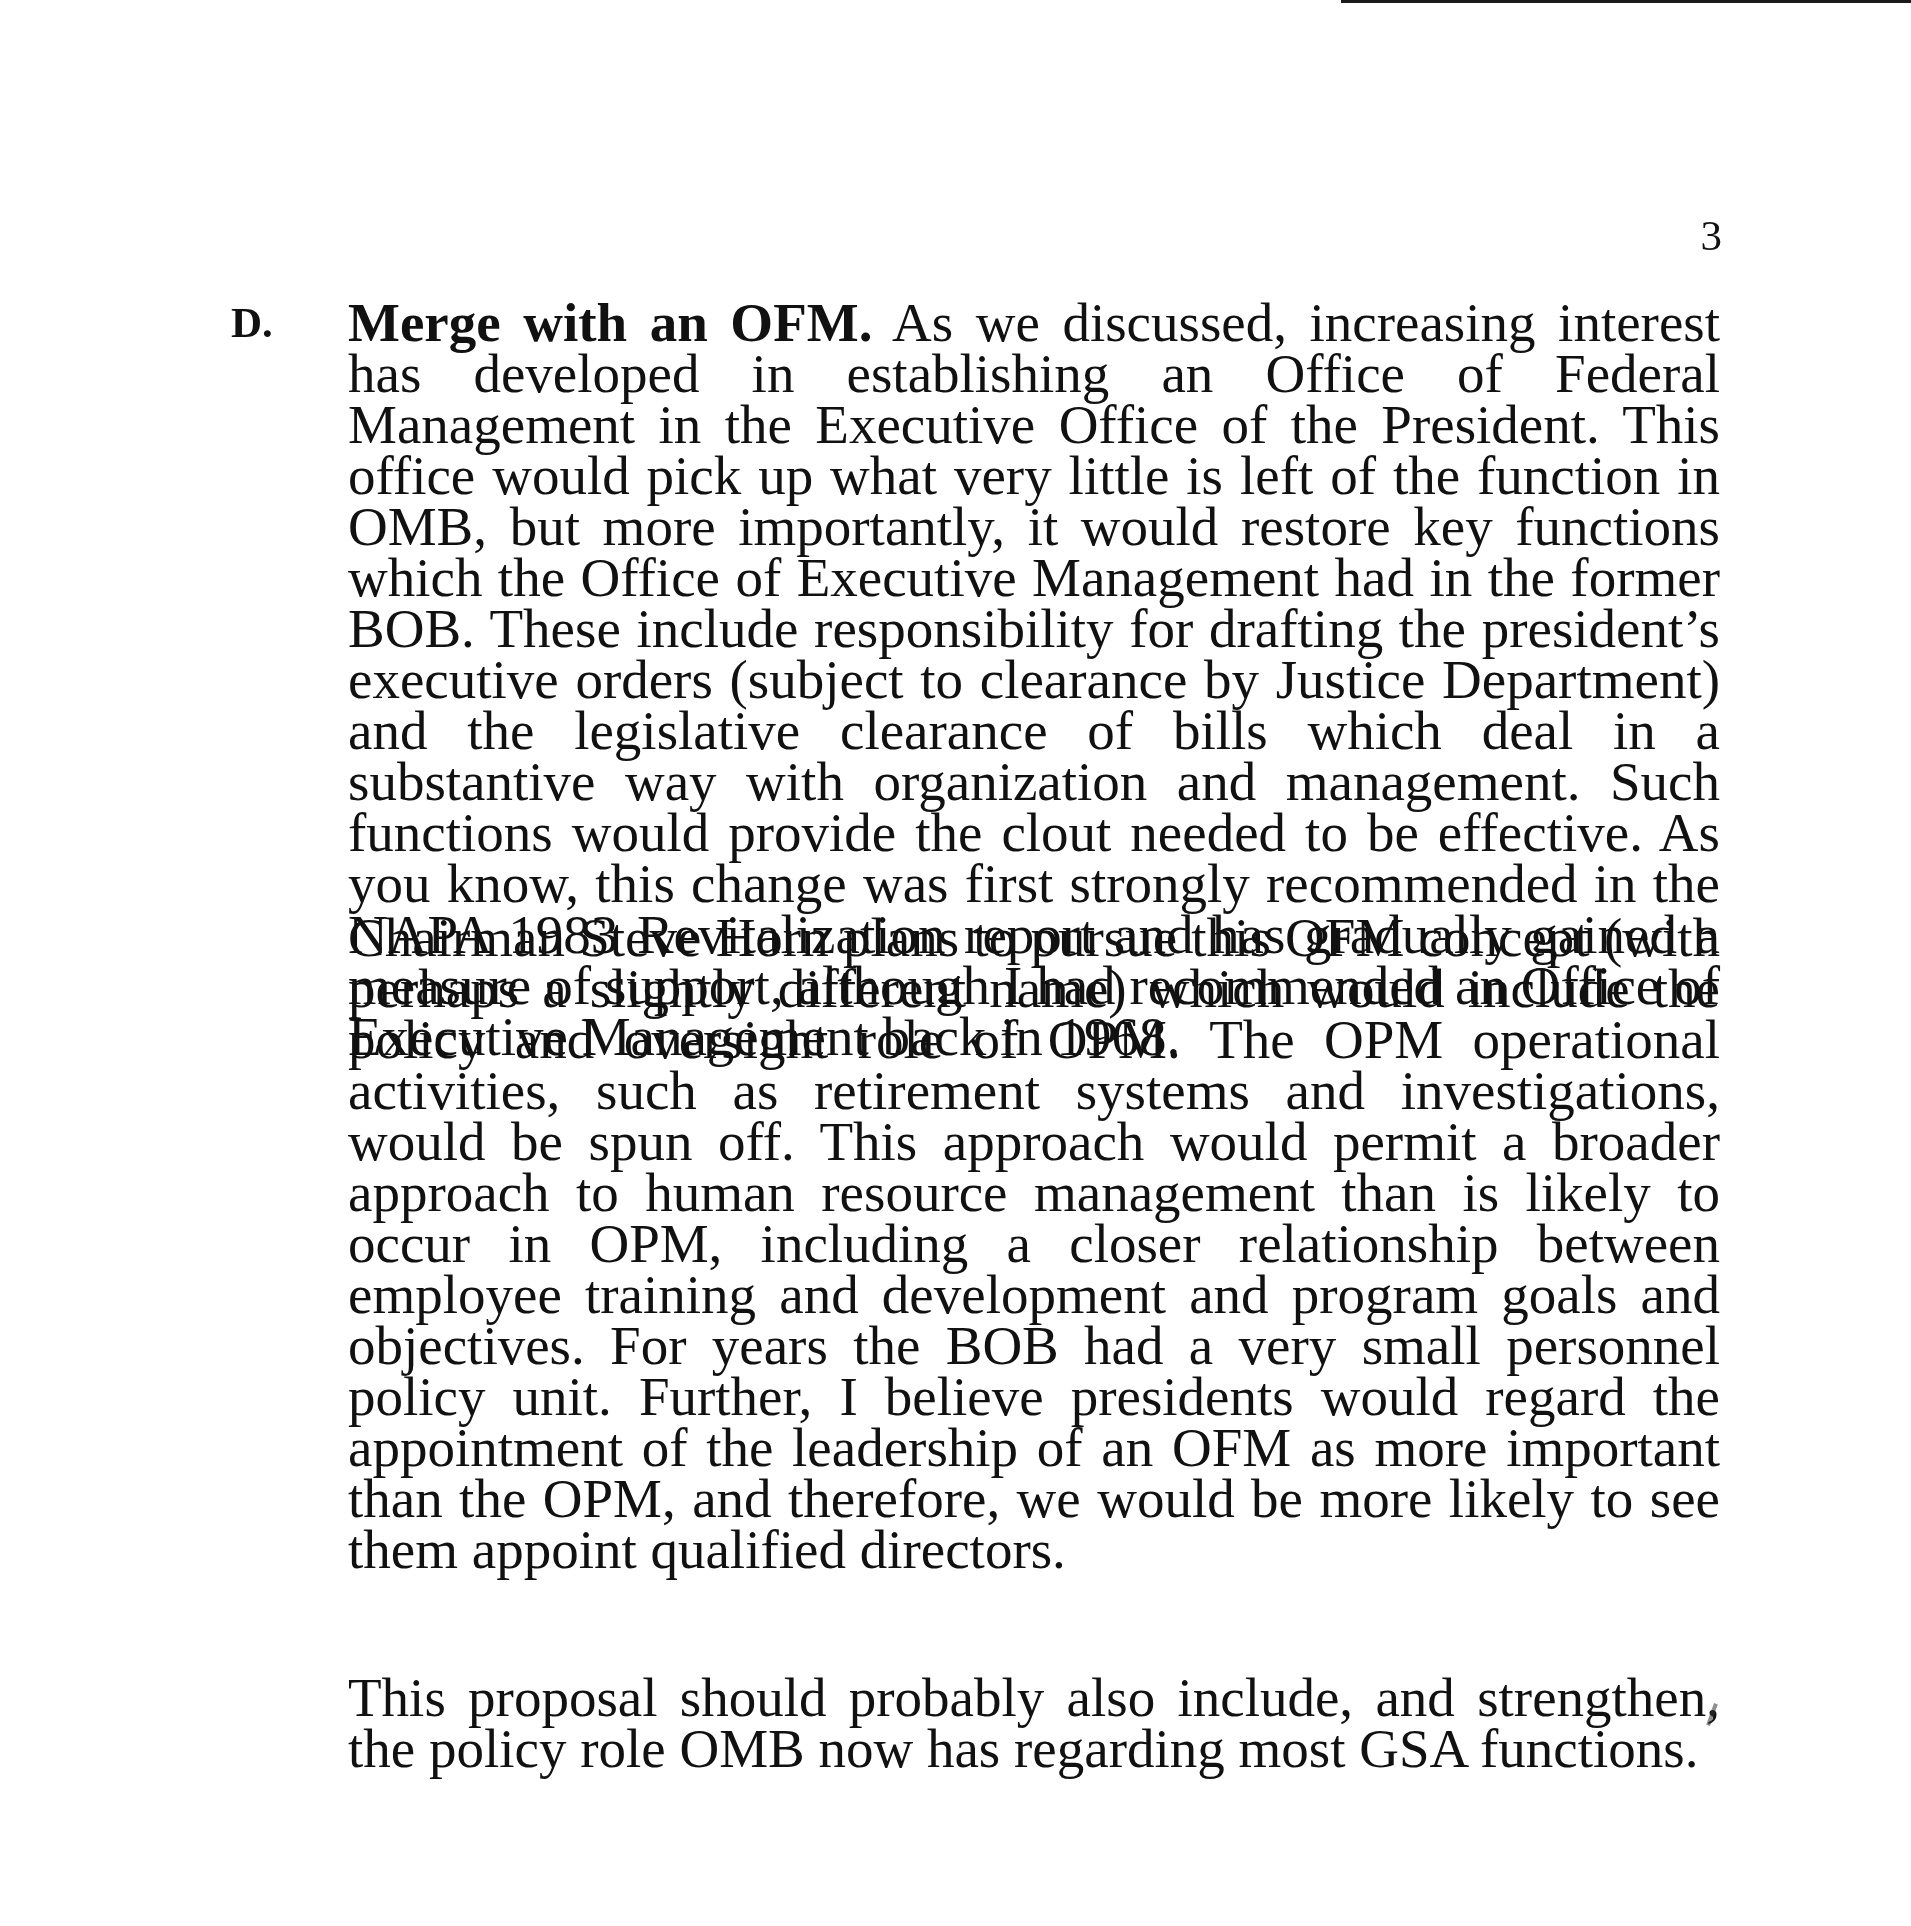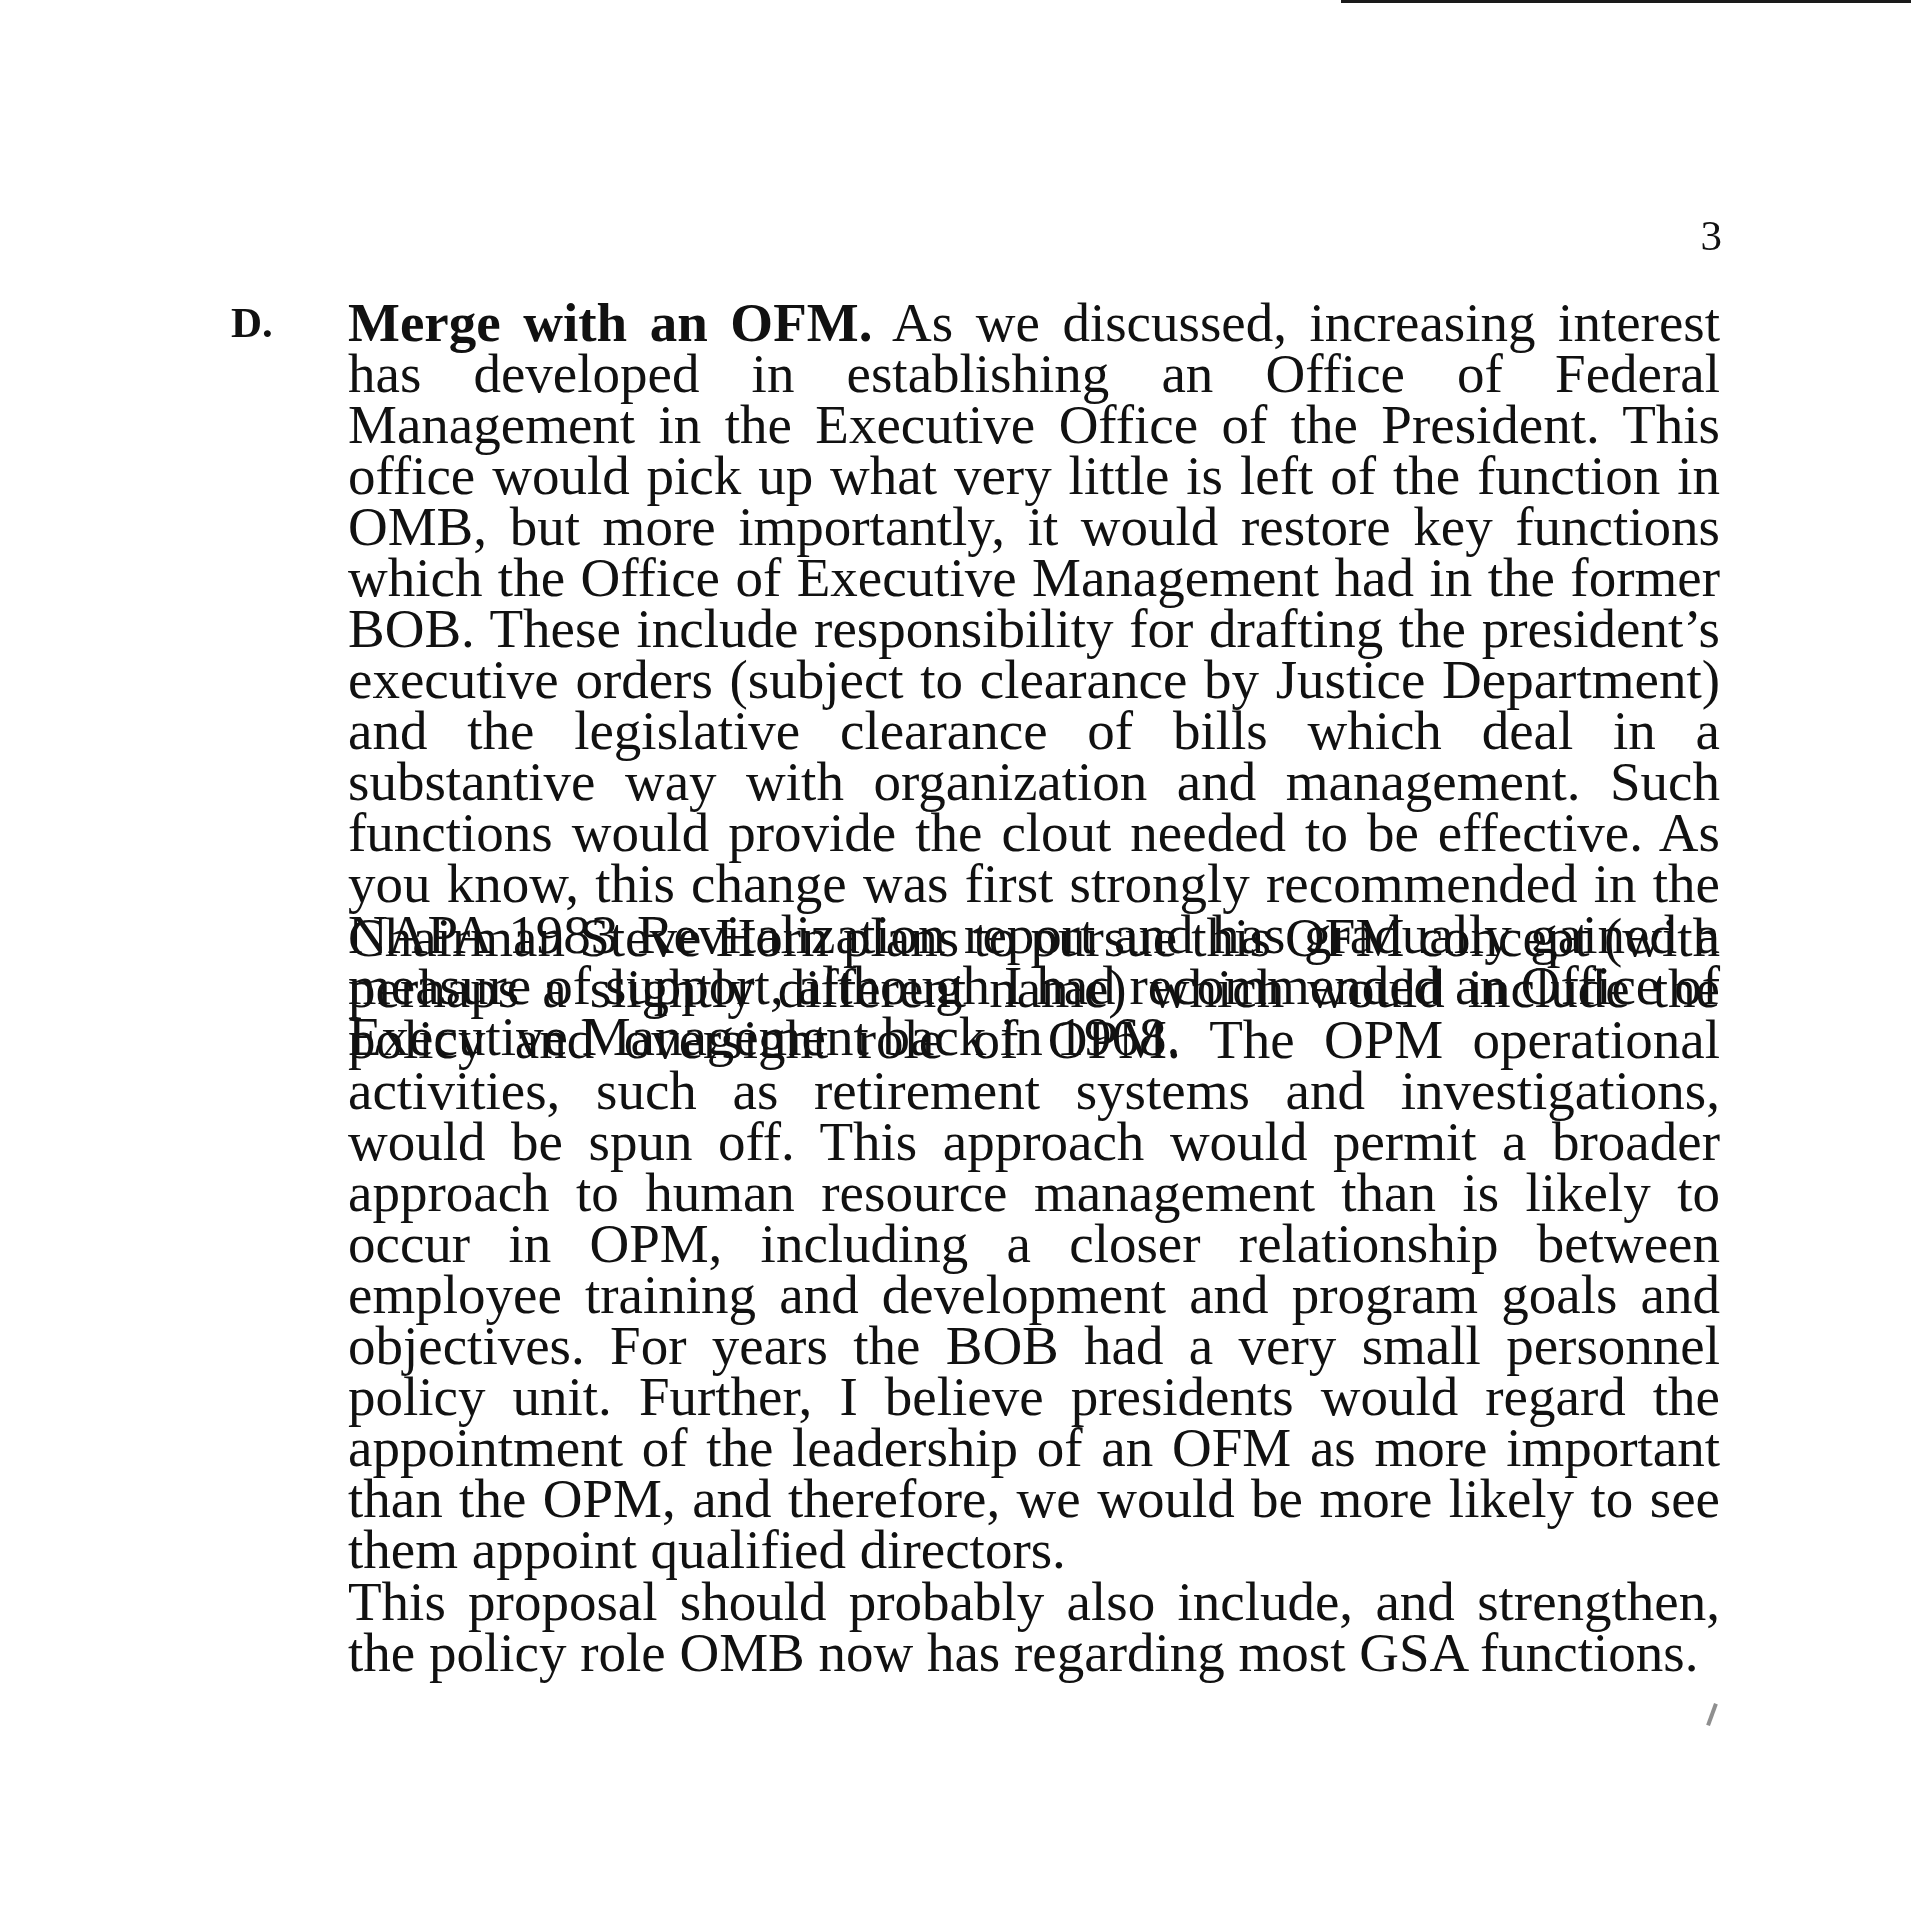--- a/index.html
+++ b/index.html
@@ -9,21 +9,21 @@
   .pagenum { position:absolute; top:211px; left:1687px; width:35px; text-align:right;
     font-family:"Liberation Serif", serif; font-size:43px; color:#111; }
   .label { position:absolute; left:231px; top:297px;
     font-family:"Liberation Serif", serif; font-weight:bold; font-size:43px; line-height:51px; color:#111; }
   .para { position:absolute; left:348px; width:1372px;
     font-family:"Liberation Serif", serif; font-size:55px; line-height:51px; color:#111;
     text-align:justify; text-align-last:left; }
   .para b { font-weight:bold; }
   #p1 { top:297px; }
   #p2 { top:912px; }
-  #p3 { top:1576px; }
+  #p3 { top:1672px; }
   #p4 { top:1731px; }
   .speck { position:absolute; background:#333; opacity:.55; }
 </style>
 </head>
 <body>
 
 <div class="page">
   <div class="topline"></div>
 
   <div class="pagenum">3</div>

